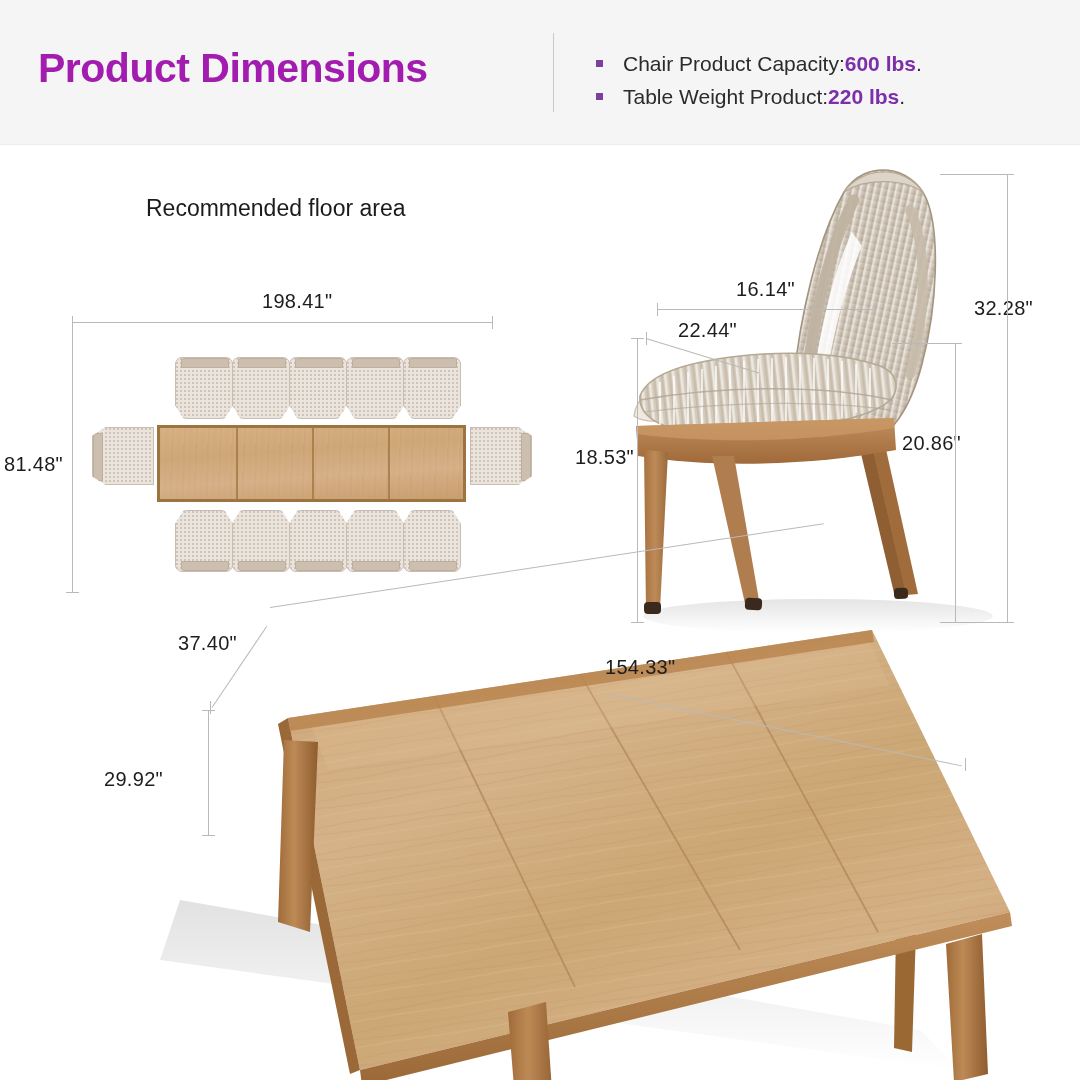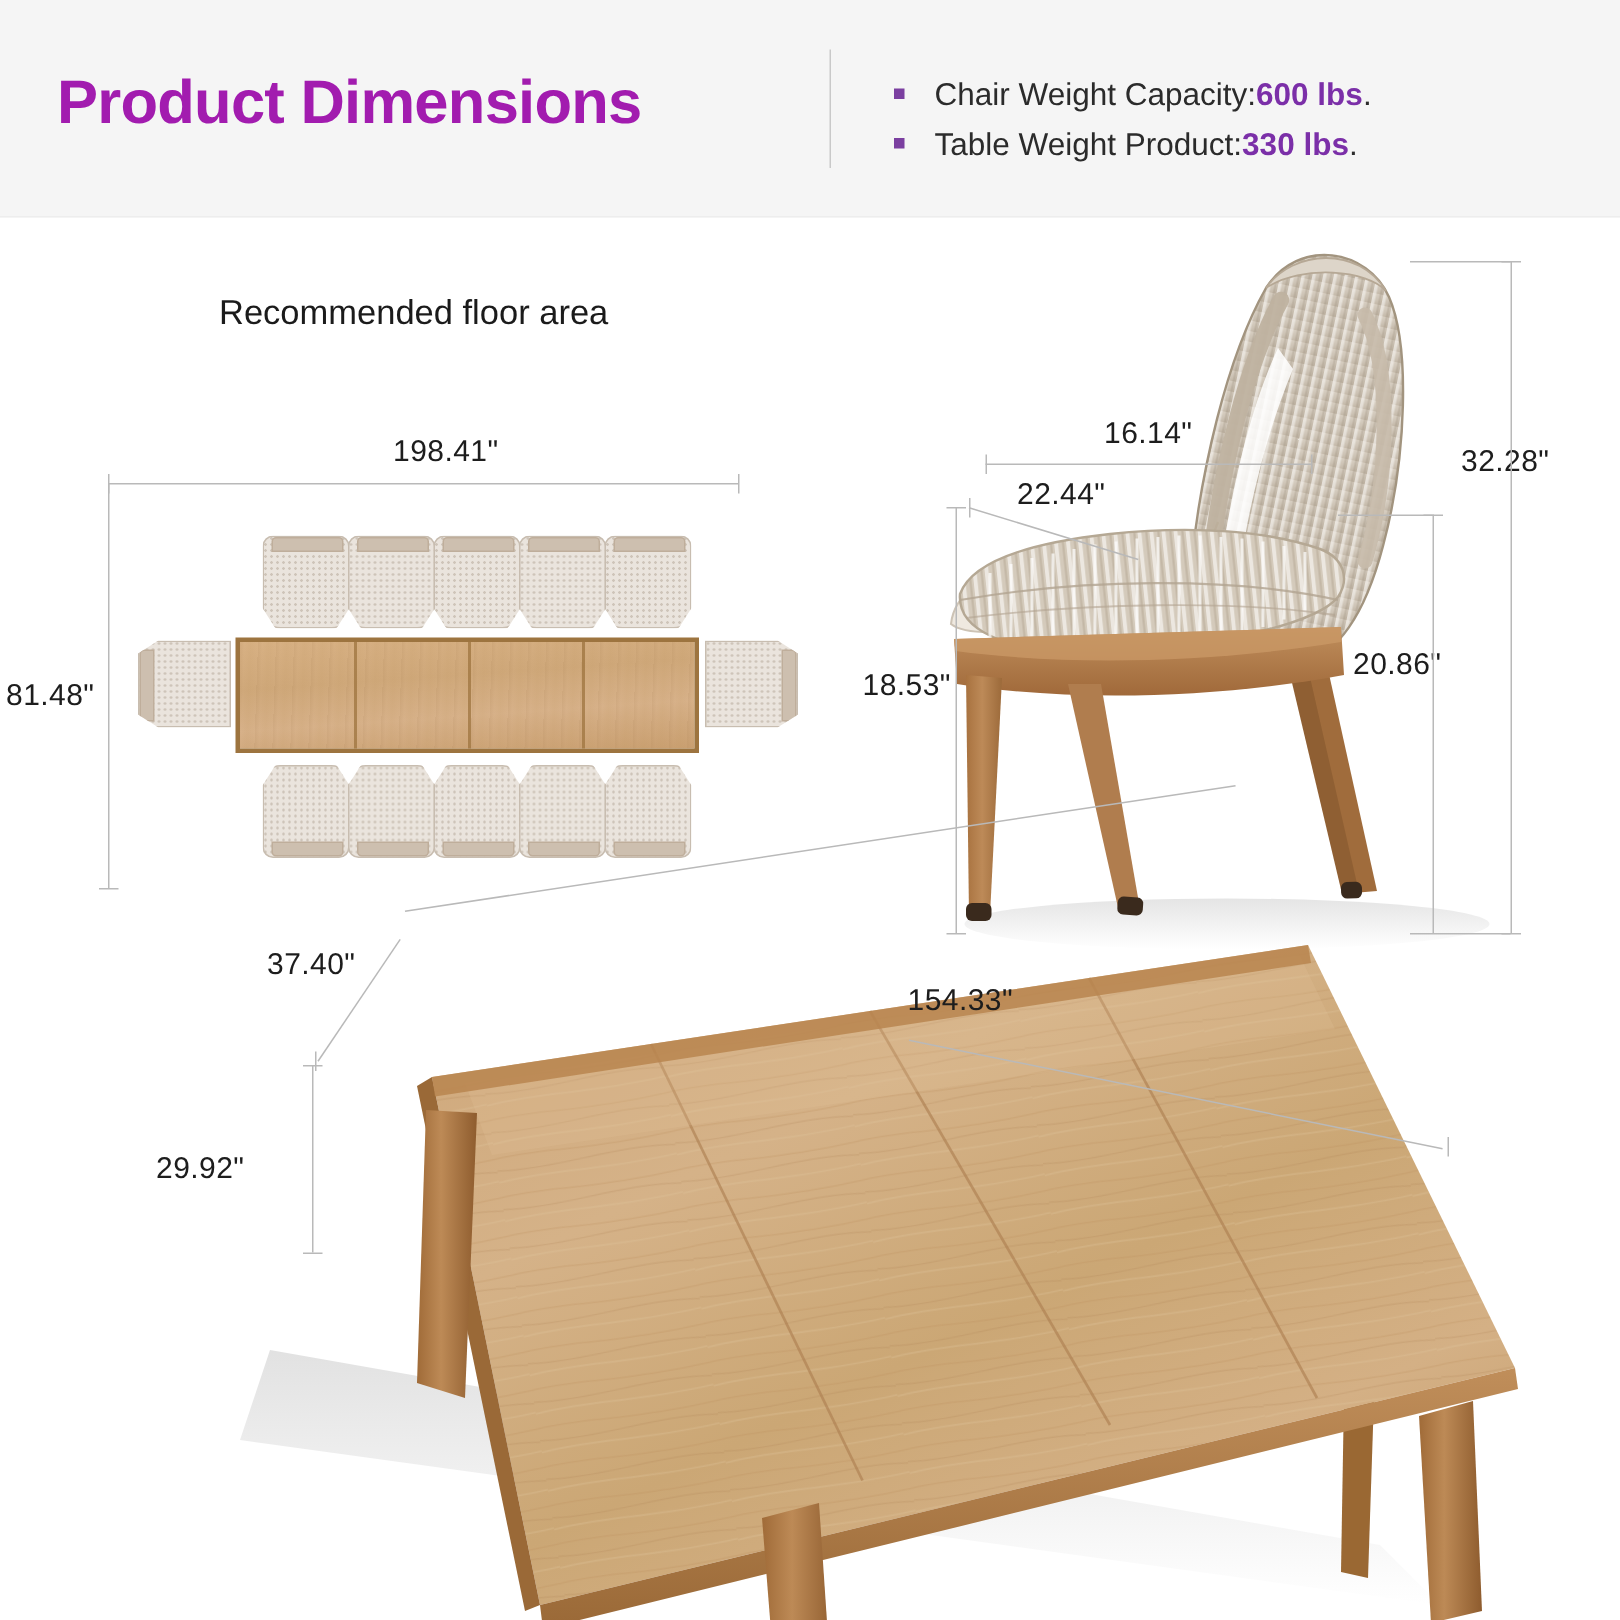--- a/index.html
+++ b/index.html
@@ -125,28 +125,28 @@
 </head>
 <body>
 
 <div id="header">
   <div id="page-title">Product Dimensions</div>
   <div id="header-divider"></div>
 
   <div id="capacity-list">
     <div class="cap-row">
       <span class="cap-bullet"></span>
-      <span class="cap-label">Chair Weight Capacity: </span>
+      <span class="cap-label">Chair Product Capacity: </span>
       <span class="cap-strong">600 lbs</span>
       <span class="cap-dot">.</span>
     </div>
     <div class="cap-row">
       <span class="cap-bullet"></span>
       <span class="cap-label">Table Weight Product: </span>
-      <span class="cap-strong">330 lbs</span>
+      <span class="cap-strong">220 lbs</span>
       <span class="cap-dot">.</span>
     </div>
   </div>
 </div>
 
 <div id="floor-caption">Recommended floor area</div>
 
 <div id="floorplan">
 
   <div class="dim" style="left:262px;top:140px;">198.41"</div>

